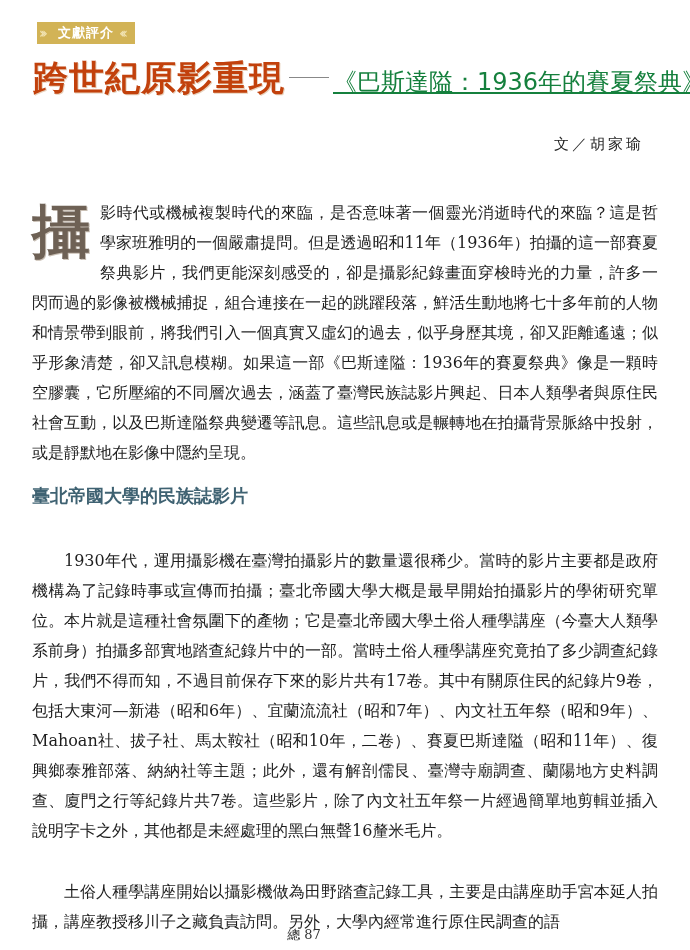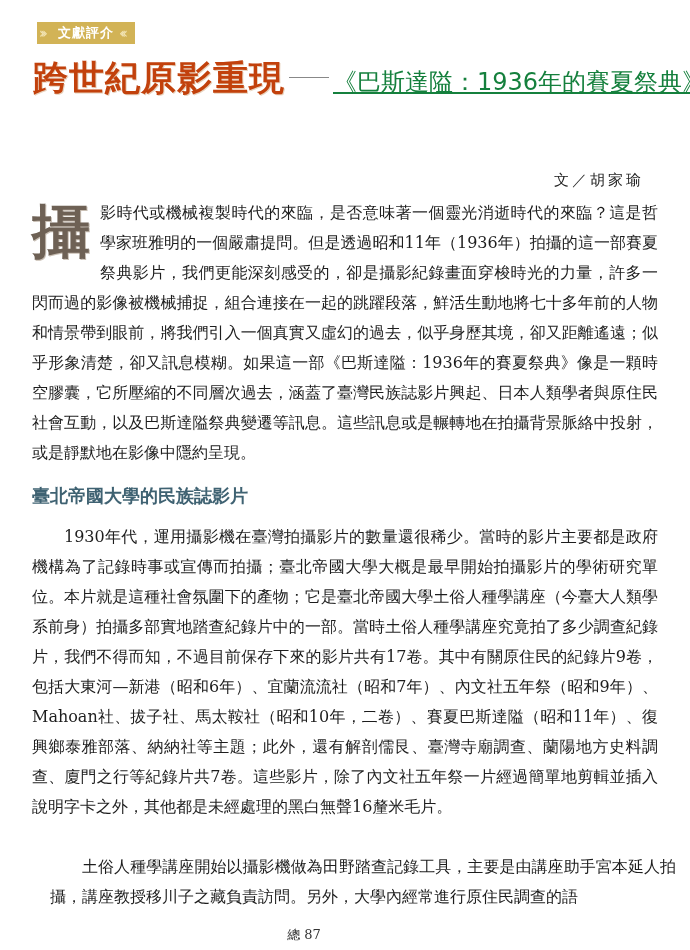--- a/index.html
+++ b/index.html
@@ -23,37 +23,37 @@
     }
     .title-main {
       font-size: 35px; font-weight: bold; color: #c2410c; letter-spacing: 1px;
       text-shadow: 1px 1px 0 #e8d2bd;
     }
     .title-dash { display: inline-block; width: 40px; height: 1px; background: #888; margin: 0 4px; position: relative; top: -12px; }
     .title-sub {
       font-family: "DejaVu Sans", "Liberation Sans", sans-serif; font-size: 24px; color: #15803d; text-decoration: underline;
     }
     .byline {
-      position: absolute; right: 46px; top: 135px; font-size: 15px; color: #222; letter-spacing: 3px; margin-top: 36px;
+      position: absolute; right: 46px; top: 135px; font-size: 15px; color: #222; letter-spacing: 3px;
     }
     .body-text {
       position: absolute; left: 32px; width: 626px; font-size: 16px; line-height: 30px;
       text-align: justify; color: #1d1d1d;
     }
     .p1 { top: 198px; }
     .dropcap {
       float: left; font-size: 58px; line-height: 58px; color: #6e6155; margin: 4px 10px 0 0;
       font-weight: bold; text-shadow: 1px 1px 0 #c9bfb4;
     }
     .section-heading {
       position: absolute; left: 32px; top: 484px; font-family: Liberation Serif, serif;
       font-size: 18px; font-weight: bold; color: #3f6272;
     }
-    .p2 { top: 522px; text-indent: 2em; }
-    .p3 { top: 852px; text-indent: 2em; margin-left: 18px; }
+    .p2 { top: 546px; text-indent: 2em; }
+    .p3 { top: 877px; text-indent: 2em; }
     .page-num {
       position: absolute; left: 0; width: 608px; top: 926px; text-align: center; font-size: 13px; color: #333;
     }
   </style>
 </head>
 <body>
 
 <div class="badge">
   <span class="chev l">›››</span>
   <span class="txt">文獻評介</span>

